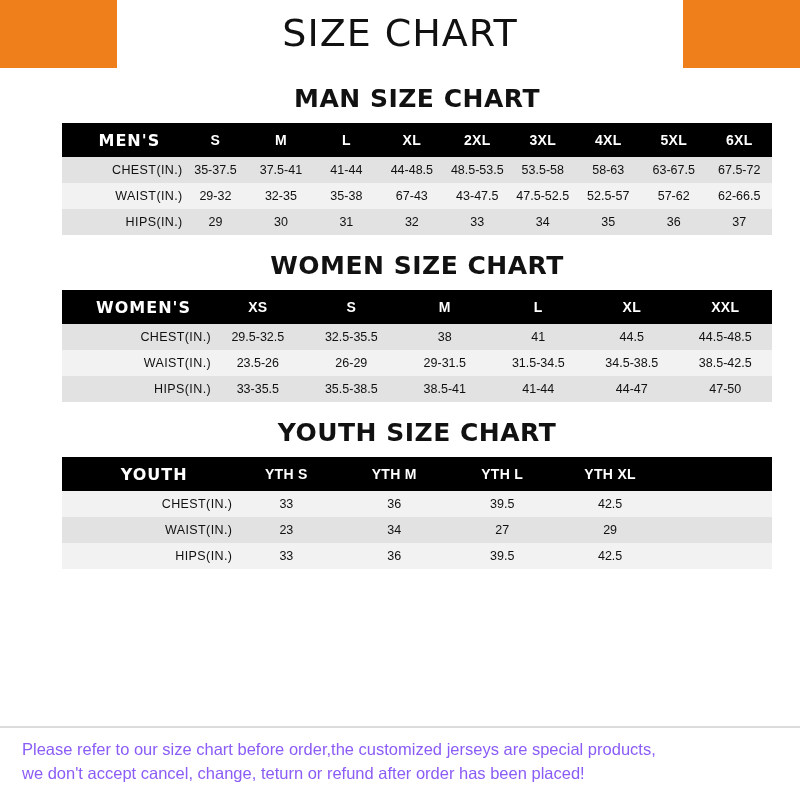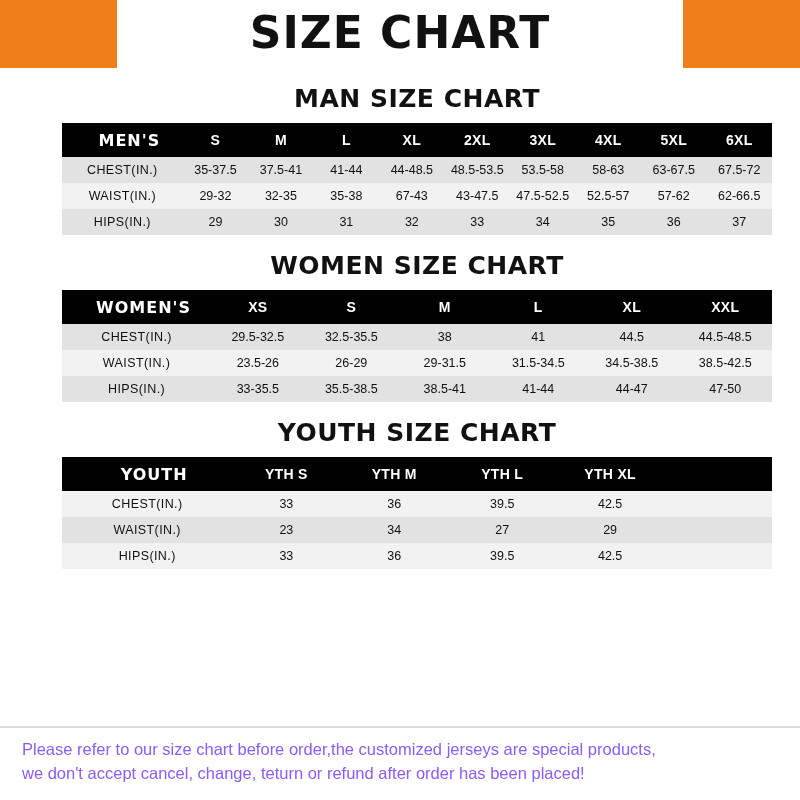--- a/index.html
+++ b/index.html
@@ -32,22 +32,22 @@
   .banner-inner {
     background: #ffffff;
     width: 566px;
     height: 68px;
     display: flex;
     align-items: center;
     justify-content: center;
   }
   .banner-title {
     font-family: "DejaVu Sans", sans-serif;
-    font-weight: bold;
-    font-size: 44px;
+    font-weight: normal;
+    font-size: 38px;
     letter-spacing: 1px;
     color: #111111;
     line-height: 1;
     padding-bottom: 3px;
   }
   
   .section {
     padding: 0 28px;
     margin-left: 34px;
   }
@@ -86,21 +86,21 @@
     font-family: "DejaVu Sans", sans-serif;
     font-size: 16px;
     text-align: center;
     padding-left: 14px;
     letter-spacing: 1px;
   }
   table.size-table tbody td.rowlabel {
     font-size: 12.5px;
     letter-spacing: 0.4px;
     color: #111111;
-    text-align: center;
+    text-align: right;
   }
   .row-odd td { background: #e2e2e2; }
   .row-even td { background: #f2f2f2; }
 
   
   .men-table col.c0 { width: 17%; }
   .women-table col.c0 { width: 21%; }
   .youth-table col.c0 { width: 24%; }
 
   

